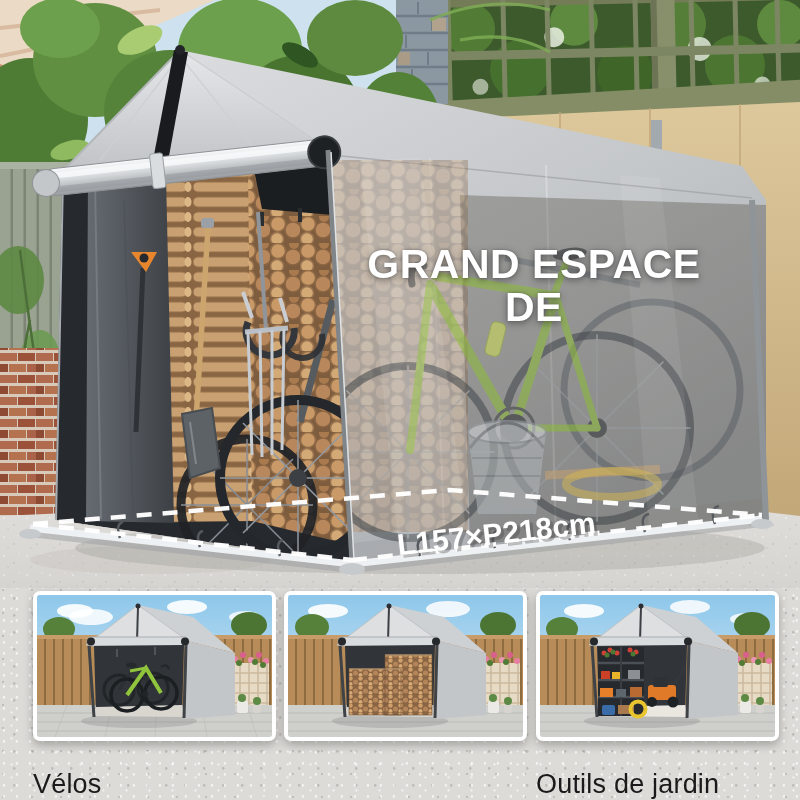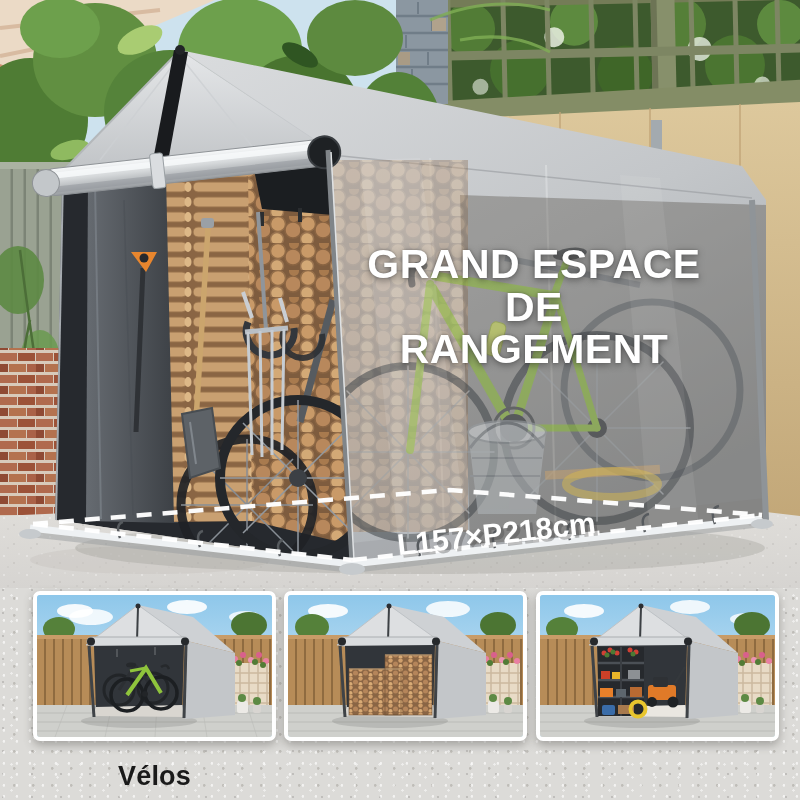--- a/index.html
+++ b/index.html
@@ -15,21 +15,21 @@
   .scene{position:absolute;left:0;top:0;display:block;}
   .headline{position:absolute;left:346px;top:243px;width:376px;text-align:center;
     color:#fff;font-weight:bold;font-size:41px;line-height:1.04;letter-spacing:.5px;
     text-shadow:0 2px 7px rgba(40,40,40,.6),0 0 2px rgba(60,60,60,.45);}
   .headline span{display:block;}
   .thumbs{position:absolute;left:0;top:591px;width:800px;height:209px;}
   figure{position:absolute;top:0;margin:0;width:243px;}
   figure.t1{left:33px}figure.t2{left:284px}figure.t3{left:536px}
   .thumb-img{display:block;width:235px;height:142px;border:4px solid #fff;border-radius:7px;
     box-shadow:0 4px 10px rgba(90,88,84,.45);background:#bfe0f2;}
-  figcaption{margin-top:20px;text-align:center;font-size:27px;font-weight:bold;color:#1a1a1a;letter-spacing:.2px;}
+  figcaption{margin-top:28px;font-size:27px;font-weight:normal;color:#1a1a1a;letter-spacing:.2px;}
 </style>
 </head>
 <body>
 
 <div class="canvas">
 
   <svg class="scene" width="800" height="588" viewBox="0 0 800 588" xmlns="http://www.w3.org/2000/svg">
     <defs>
       <linearGradient id="tarpR" x1="0" y1="0" x2="0.6" y2="1">
         <stop offset="0" stop-color="#dadcde"></stop>
@@ -304,21 +304,20 @@
       <path d="M33,524 L450,490 L762,515" stroke="#ffffff" stroke-width="4.5" stroke-dasharray="15 11" fill="none" opacity="0.97"></path>
       <path d="M33,524 L352,560" stroke="#ffffff" stroke-width="4.5" stroke-dasharray="15 11" fill="none" opacity="0.97"></path>
       <path d="M352,560 L762,515" stroke="#ffffff" stroke-width="4.5" stroke-dasharray="15 11" fill="none" opacity="0.97"></path>
       <text x="500" y="547" text-anchor="middle" font-size="30" font-weight="bold" fill="rgba(70,70,70,0.35)" transform="rotate(-6.5 497 540)">L157×P218cm</text>
       <text x="497" y="544" text-anchor="middle" font-size="30" font-weight="bold" fill="#ffffff" transform="rotate(-6.5 497 540)">L157×P218cm</text>
     </g>
   </svg>
 
   <div class="headline">
     <span>GRAND ESPACE DE</span>
-    <span>RANGEMENT</span>
   </div>
 
   <div class="thumbs">
 
     <figure class="t1">
       <svg class="thumb-img" viewBox="0 0 235 142" xmlns="http://www.w3.org/2000/svg">
         <defs>
           <linearGradient id="skyT1" x1="0" y1="0" x2="0" y2="1">
             <stop offset="0" stop-color="#8ec7ea"></stop>
               <stop offset="1" stop-color="#dceef9"></stop>
@@ -524,16 +523,17 @@
           <rect x="62" y="110" width="13" height="10" rx="2" fill="#3a6ca8"></rect>
             <rect x="78" y="110" width="16" height="9" fill="#a87a4e"></rect>
           <rect x="108" y="90" width="28" height="15" rx="3" fill="#e07a28"></rect>
           <rect x="113" y="82" width="15" height="10" rx="2" fill="#2e3135"></rect>
           <circle cx="112" cy="107" r="5" fill="#1f2225"></circle>
             <circle cx="133" cy="107" r="5.5" fill="#1f2225"></circle>
           <line x1="135" y1="88" x2="145" y2="72" stroke="#34383c" stroke-width="2.5"></line>
           <circle cx="98" cy="114" r="7.5" fill="none" stroke="#e8c52e" stroke-width="4"></circle>
         </g>
       </svg>
+      <figcaption>Outils de jardin</figcaption>
     </figure>
 
   </div>
 </div>
 
 </body></html>

